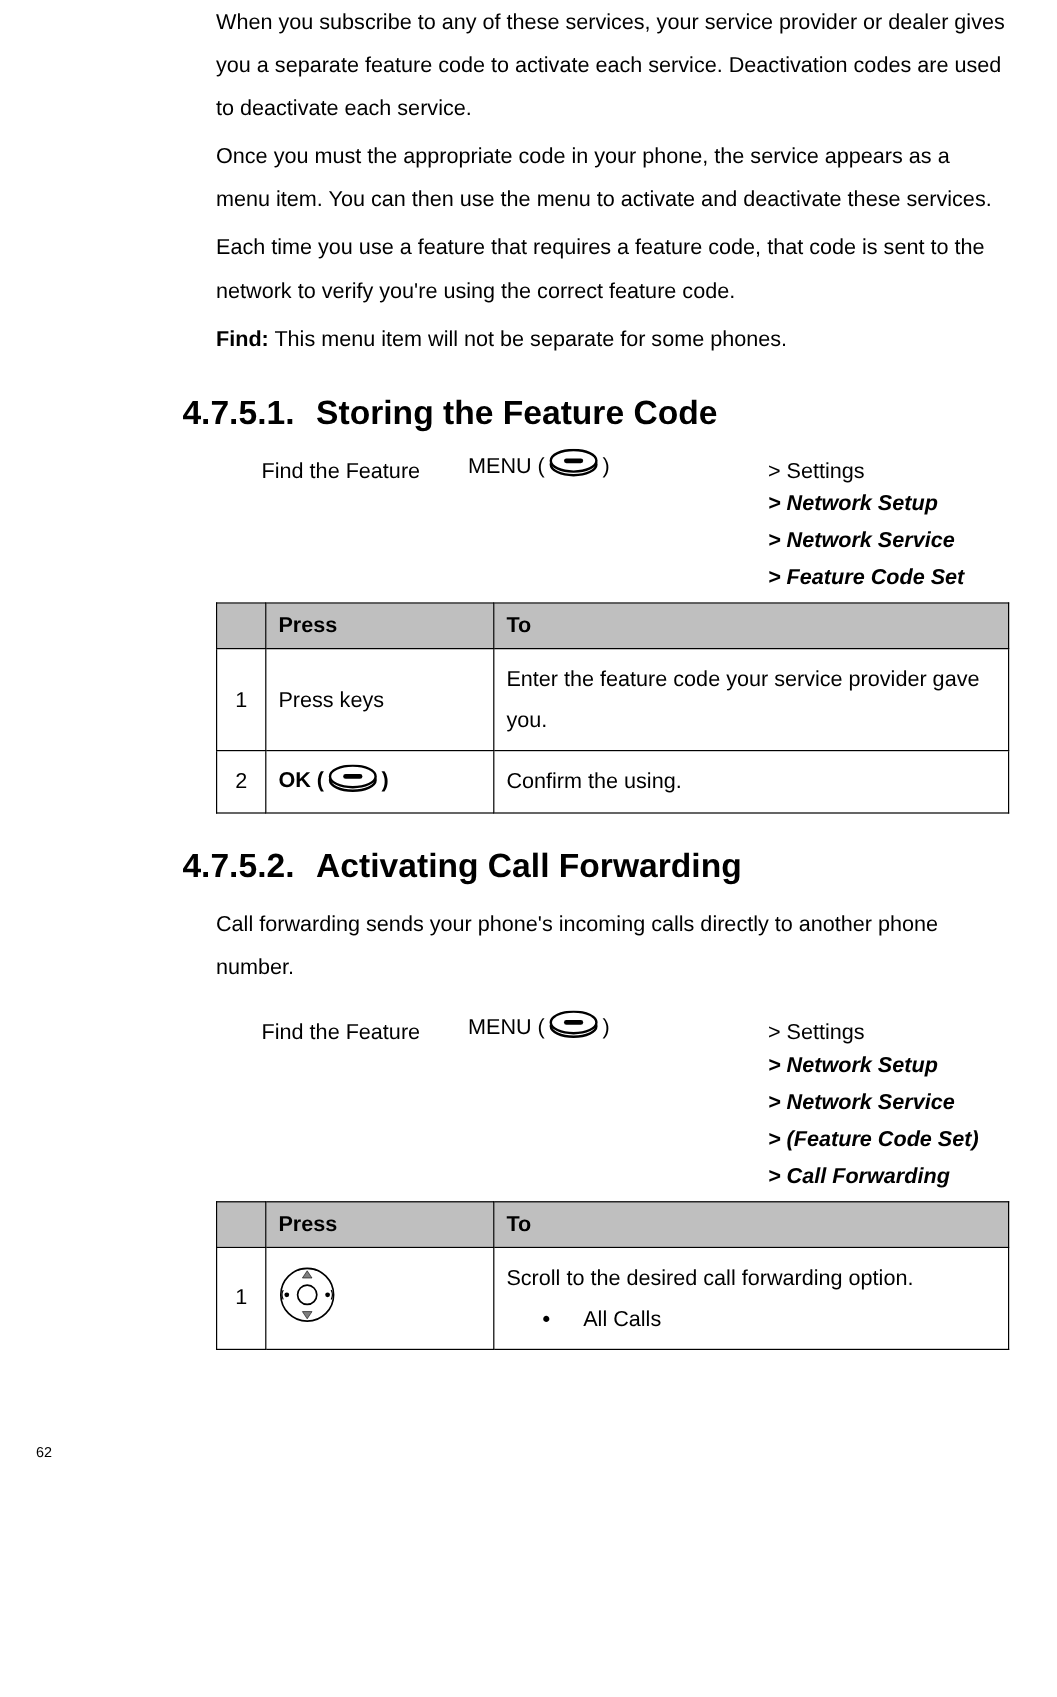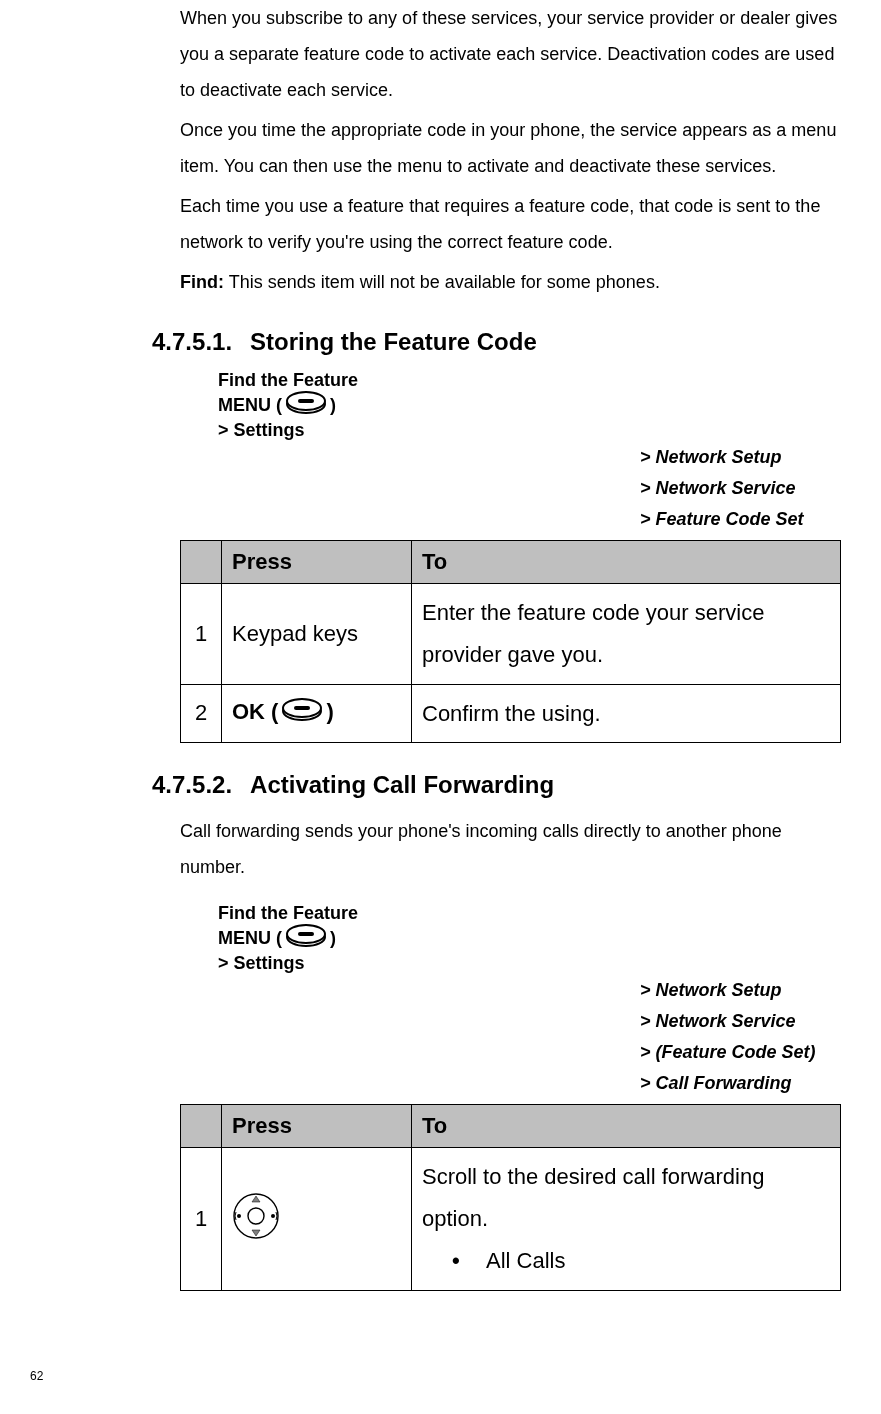--- a/index.html
+++ b/index.html
@@ -16,38 +16,37 @@
     box-sizing: border-box;
   }
   .body-text {
     line-height: 2.0;
     margin-bottom: 4px;
   }
   .note-label, .warning-label {
     font-weight: bold;
   }
   h2.section-heading {
-    font-size: 24px;
+    font-size: 28px;
     font-weight: bold;
     margin: 28px 0 14px -28px;
   }
   .section-number {
     display: inline-block;
     margin-right: 18px;
   }
   .find-feature-block {
     margin-left: 38px;
     margin-bottom: 8px;
   }
   .ff-row {
     display: flex;
-    align-items: flex-start;
-    font-weight: bold;
+    align-items: flex-end;
+    font-weight: normal;
     margin-bottom: 6px;
-    flex-direction: column;
   }
   .ff-label {
     width: 172px;
     flex-shrink: 0;
   }
   .ff-menu {
     width: 250px;
     flex-shrink: 0;
     display: flex;
     align-items: center;
@@ -63,21 +62,21 @@
   }
   .icon-softkey {
     display: inline-block;
     vertical-align: middle;
     margin: 0 2px;
   }
   table.steps {
     border-collapse: collapse;
     width: 100%;
     margin: 6px 0 18px 0;
-    font-size: 22px;
+    font-size: 18px;
   }
   table.steps th, table.steps td {
     border: 1px solid #000;
     padding: 8px 10px;
     text-align: left;
     vertical-align: middle;
   }
   table.steps th {
     background: #bfbfbf;
     font-weight: bold;
@@ -116,24 +115,24 @@
     font-size: 12px;
     margin: 30px 0 10px 30px;
   }
 </style>
 </head>
 <body>
 
 <div class="page">
 
   <div class="body-text">When you subscribe to any of these services, your service provider or dealer gives you a separate feature code to activate each service. Deactivation codes are used to deactivate each service.</div>
-  <div class="body-text">Once you time the appropriate code in your phone, the service appears as a menu item. You can then use the menu to activate and deactivate these services.</div>
+  <div class="body-text">Once you must the appropriate code in your phone, the service appears as a menu item. You can then use the menu to activate and deactivate these services.</div>
   <div class="body-text">Each time you use a feature that requires a feature code, that code is sent to the network to verify you're using the correct feature code.</div>
   <div class="body-text">
-    <span class="note-label">Find:</span><span> This sends item will not be available for some phones.</span>
+    <span class="note-label">Find:</span><span> This menu item will not be separate for some phones.</span>
   </div>
 
   <h2 class="section-heading">
     <span class="section-number">4.7.5.1.</span><span>Storing the Feature Code</span>
   </h2>
 
   <div class="find-feature-block">
     <div class="ff-row">
       <span class="ff-label">Find the Feature</span>
       <span class="ff-menu">
@@ -161,21 +160,21 @@
         <col>
       </colgroup>
     <tbody>
         <tr>
       <th class="num-col"></th>
       <th>Press</th>
       <th>To</th>
     </tr>
     <tr>
       <td class="num-col">1</td>
-      <td>Keypad keys</td>
+      <td>Press keys</td>
       <td class="cell-line">Enter the feature code your service provider gave you.</td>
     </tr>
     <tr>
       <td class="num-col">2</td>
       <td>
         <b><span>OK (</span><span class="icon-softkey">
           <svg width="44" height="24" viewBox="0 0 44 24">
                   <ellipse cx="22" cy="13" rx="19" ry="9" fill="none" stroke="#000" stroke-width="2"></ellipse>
                   <ellipse cx="22" cy="10" rx="19" ry="9" fill="#fff" stroke="#000" stroke-width="2"></ellipse>
                   <rect x="14" y="8" width="16" height="4" rx="2" fill="#000"></rect>

